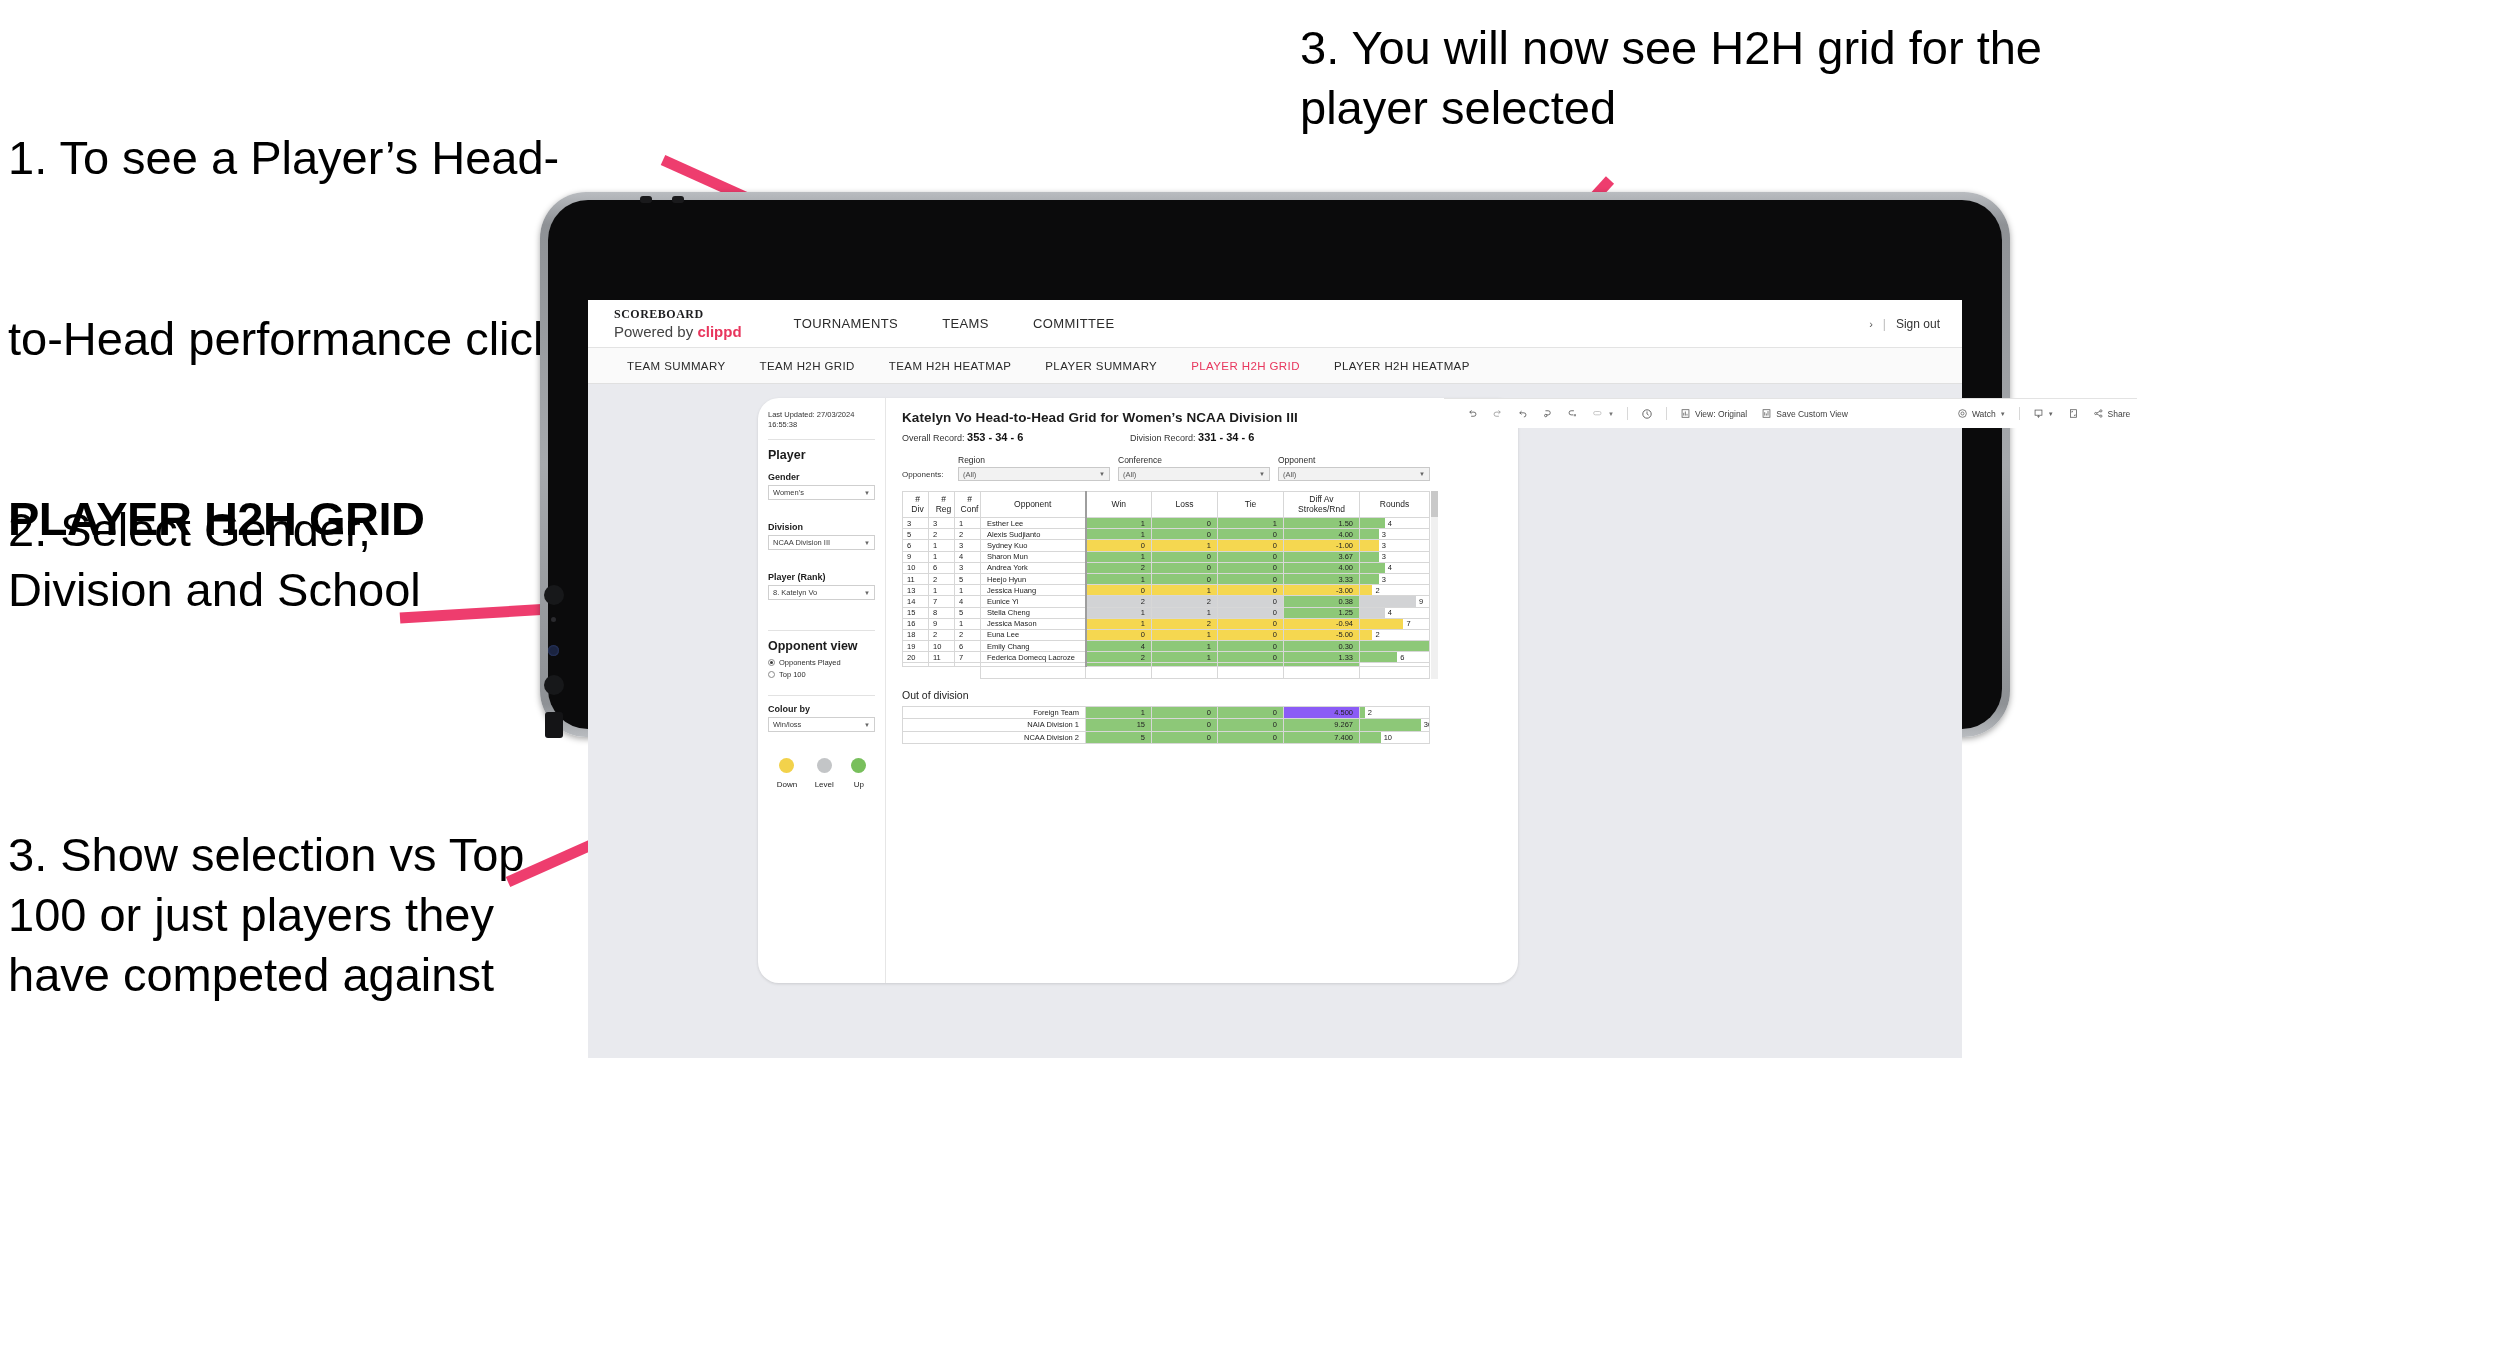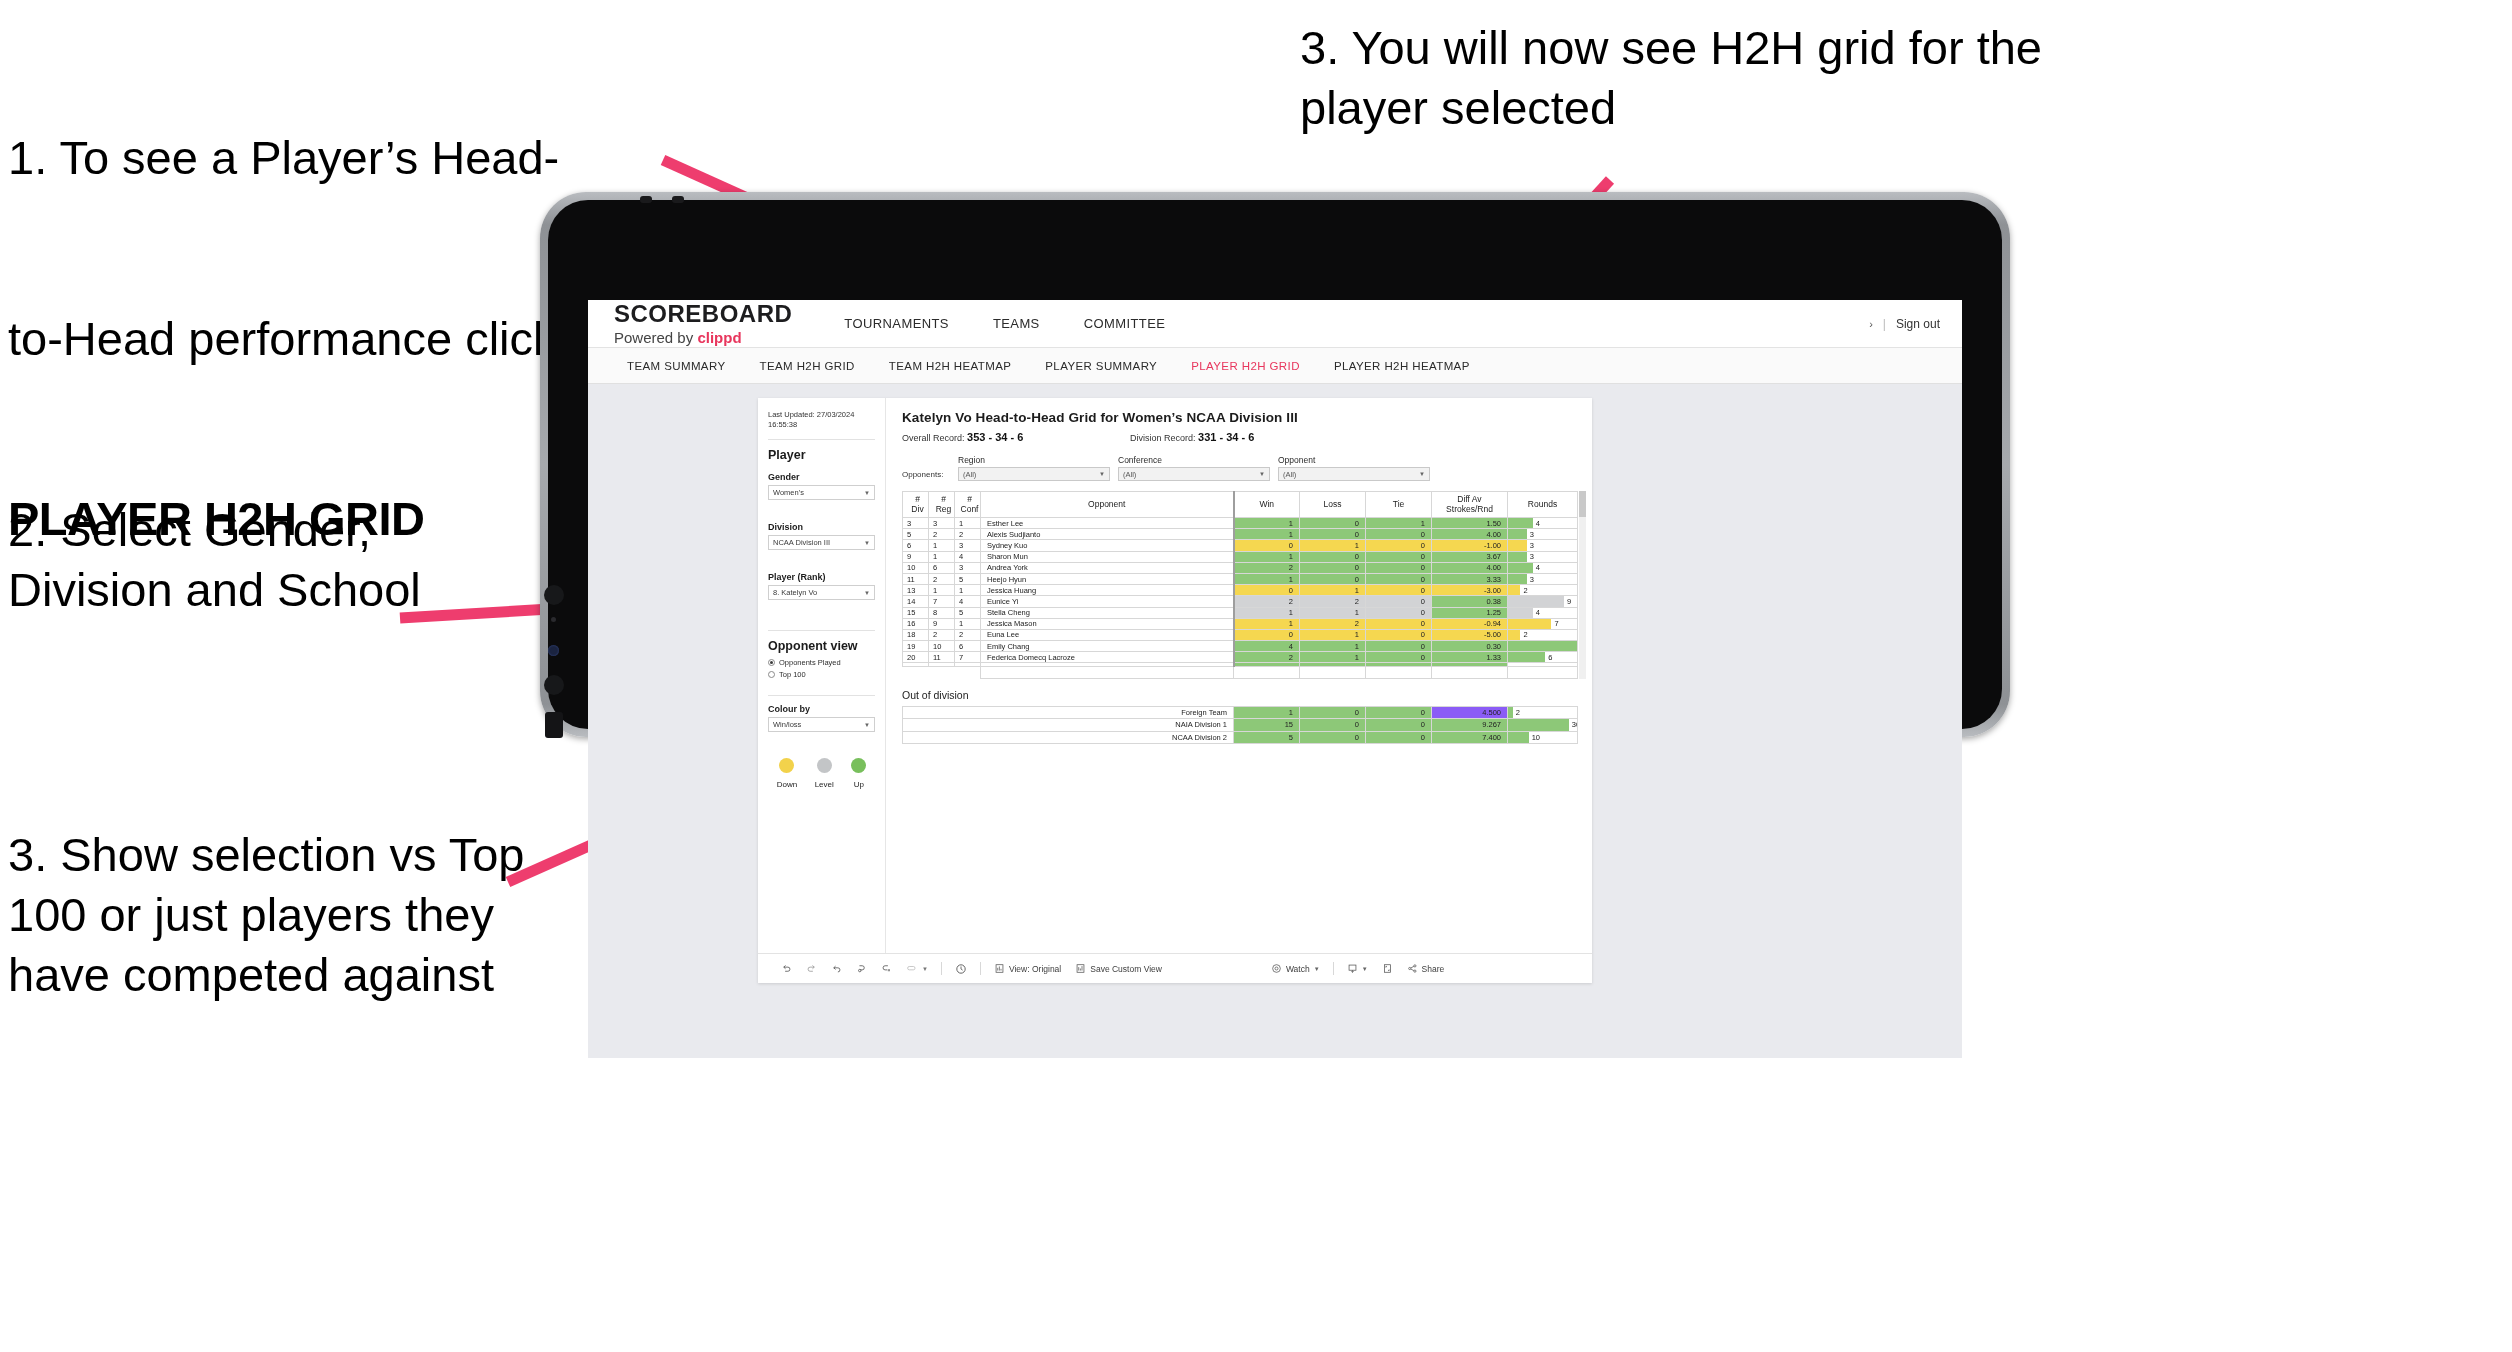--- a/index.html
+++ b/index.html
@@ -57,22 +57,22 @@
 
   
   .app-header {
     height:48px; background:#ffffff;
     display:flex; align-items:center;
     border-bottom:1px solid #e3e3e3;
     position:relative;
   }
   .brand { padding-left:26px; padding-right:30px; }
   .brand-title {
-    font-family:Liberation Sans, sans-serif;
-    font-weight:700; font-size:24px; letter-spacing:0.5px;
+    font-family:Liberation Serif, serif;
+    font-weight:700; font-size:12px; letter-spacing:0.5px;
     color:#1d1d1f; line-height:1;
   }
   .brand-sub { font-size:15px; color:#444; margin-top:3px; }
   .brand-sub .clippd { color:#e8365d; font-weight:700; }
 
   .mainnav { display:flex; align-items:center; height:100%; }
   .mainnav-item {
     font-size:13px; color:#2b2b2b; letter-spacing:0.4px;
     padding:0 22px; height:100%;
     display:flex; align-items:center; cursor:pointer;
@@ -93,24 +93,24 @@
     font-size:11.5px; letter-spacing:0.4px; color:#2b2b2b;
     padding:0 17px; cursor:pointer; white-space:nowrap;
   }
   .subnav-item.active { color:#e8365d; }
 
   .viewport { background:#e9eaee; padding:24px 0 0 0; height:674px; }
 
   
   .dash {
     position:absolute; left:758px; top:398px;
-    width:834px; height:585px;
+    width:760px; height:585px;
     background:#ffffff;
     box-shadow:0 1px 3px rgba(0,0,0,0.13);
-    display:flex; flex-direction:column;
+    display:flex; flex-direction:row;border-radius:21px;
   }
   .dash-body { display:flex; flex:1; min-height:0; }
 
   
   .side {
     width:128px; flex:0 0 128px;
     padding:12px 10px 0 10px;
     border-right:1px solid #e6e6e6;
     font-size:8px; color:#2e2e2e;
   }

